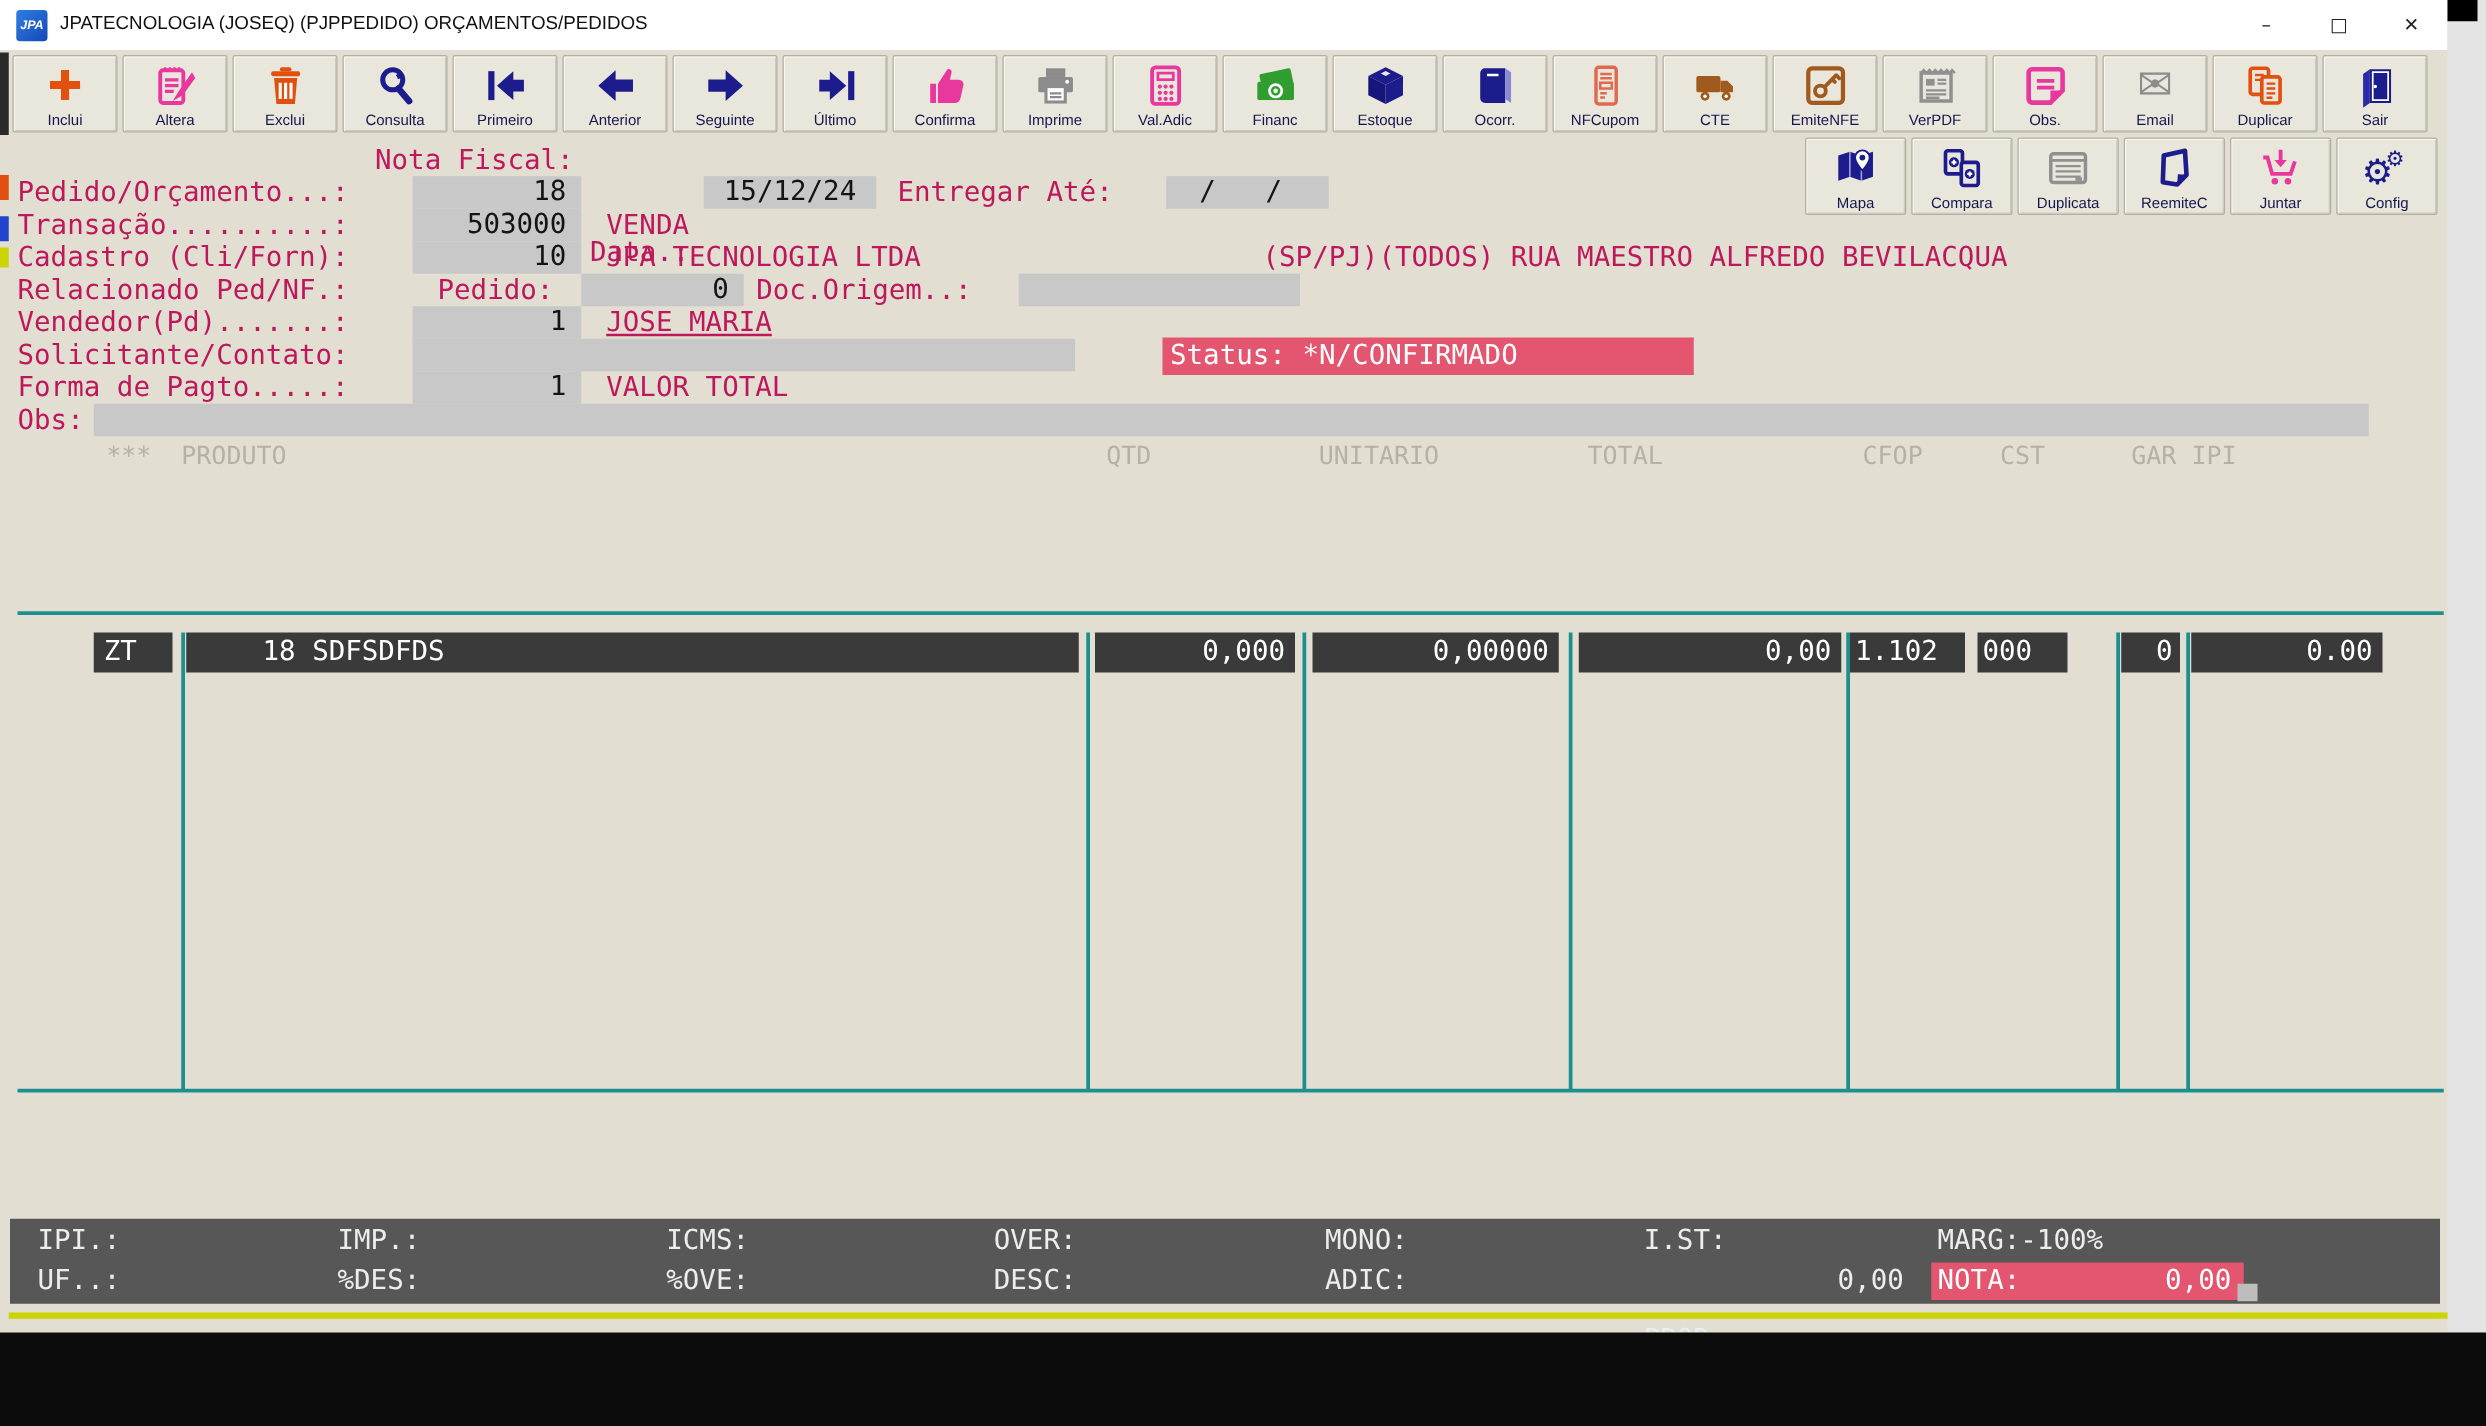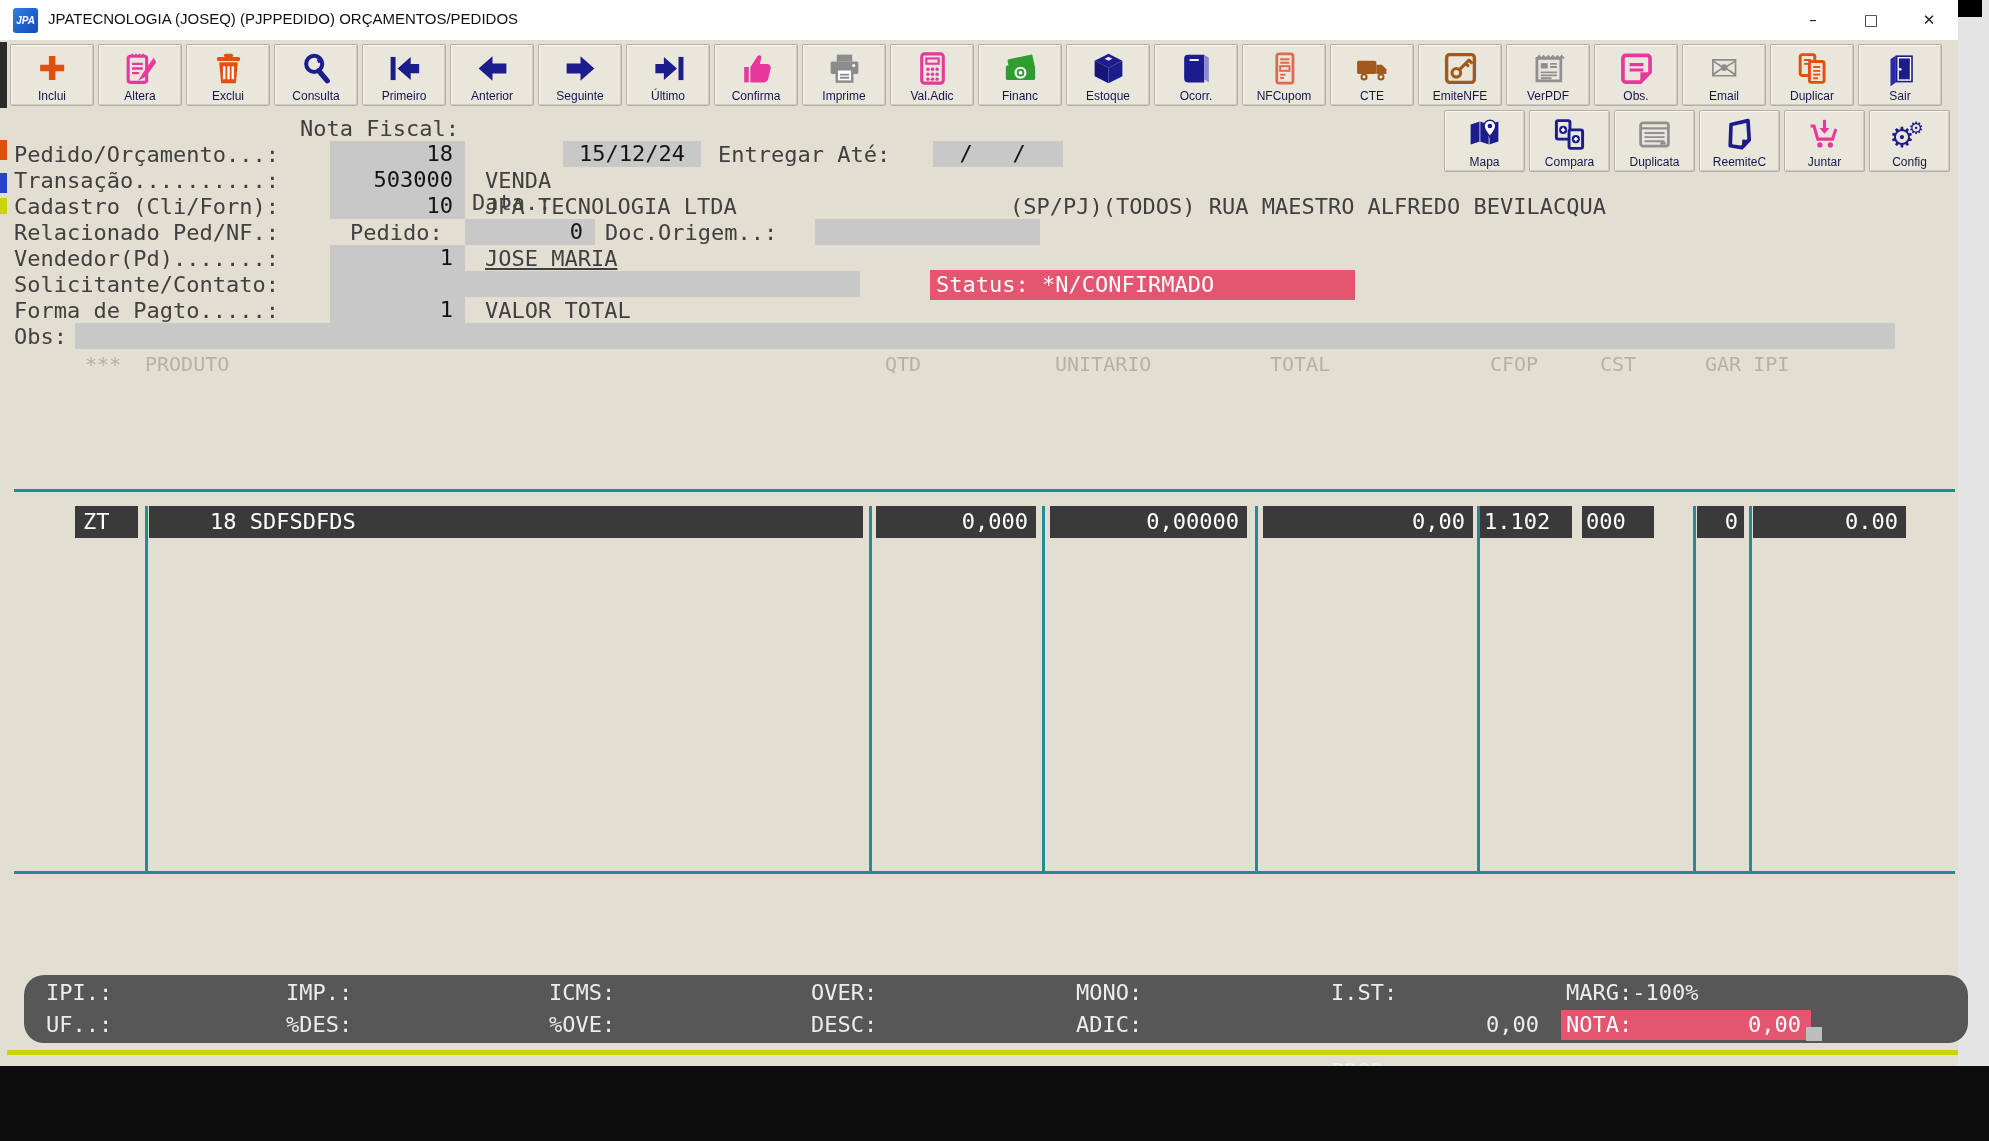--- a/index.html
+++ b/index.html
@@ -19,36 +19,36 @@
   .toolbar2{position:absolute;left:1444px;top:110px;display:flex;gap:4px;}
   .tbtn{width:84px;height:62px;background:#e9e6dc;border:1px solid #b2afa4;border-radius:2px;
         box-sizing:border-box;display:flex;flex-direction:column;align-items:center;justify-content:flex-end;
         padding-bottom:1px;box-shadow:inset 1px 1px 0 #f8f6ef, inset -1px -1px 0 #ccc9bd;cursor:default;}
   .toolbar2 .tbtn{width:81px;}
   .tico{height:42px;display:flex;align-items:center;justify-content:center;}
   .tico svg{width:37px;height:37px;}
   .tlbl{font:12px "Liberation Sans",sans-serif;color:#16164e;line-height:15px;white-space:nowrap;}
   .glyph{font-family:"DejaVu Sans",sans-serif;line-height:1;}
   
-  .t{position:absolute;font:22px/26px "DejaVu Sans Mono",monospace;color:#404040;white-space:pre;}
+  .t{position:absolute;font:22px/26px "DejaVu Sans Mono",monospace;color:#be185d;white-space:pre;}
   .gbox{position:absolute;height:26px;background:#c8c8c8;font:22px/26px "DejaVu Sans Mono",monospace;
         color:#141414;white-space:pre;box-sizing:border-box;}
   .gbox.num{text-align:right;padding-right:12px;}
   .gbox.ctr{text-align:center;}
   .hdr{color:#b5b2a5;font:20px/24px "DejaVu Sans Mono",monospace;}
   .statusbox{position:absolute;background:#e4556f;color:#fff;font:22px/30px "DejaVu Sans Mono",monospace;
         height:30px;padding-left:6px;box-sizing:border-box;white-space:pre;}
   
   .tealline{position:absolute;background:#1e8f8f;height:3px;}
   .vline{position:absolute;background:#1e8f8f;width:3px;}
   .cell{position:absolute;height:32px;background:#3a3a3a;color:#fff;
         font:22px/32px "DejaVu Sans Mono",monospace;box-sizing:border-box;padding:0 8px;white-space:pre;}
   .cell.r{text-align:right;}
   
-  .fbar{position:absolute;left:24px;top:975px;width:1944px;height:68px;background:#575757;border-radius:20px;}
+  .fbar{position:absolute;left:8px;top:975px;width:1944px;height:68px;background:#575757;}
   .f{position:absolute;color:#ededed;font:22px/26px "DejaVu Sans Mono",monospace;white-space:pre;}
   .f.r{text-align:right;}
   .notabox{position:absolute;left:1537px;top:35px;width:250px;height:30px;background:#e4556f;color:#fff;
         font:22px/30px "DejaVu Sans Mono",monospace;display:flex;justify-content:space-between;
         padding:0 10px 0 5px;box-sizing:border-box;}
   .grip{position:absolute;left:1782px;top:52px;width:16px;height:14px;background:#bdbdbd;}
   .yellowline{position:absolute;left:7px;top:1050px;width:1951px;height:5px;background:#c9d400;}
   .blackbar{position:absolute;left:0;top:1066px;width:1989px;height:75px;background:#0c0c0c;}
   .edge-right{position:absolute;left:1958px;top:0;width:31px;height:1066px;background:#e4e4e4;}
   .edge-right-black{position:absolute;left:1958px;top:0;width:24px;height:17px;background:#000;}

